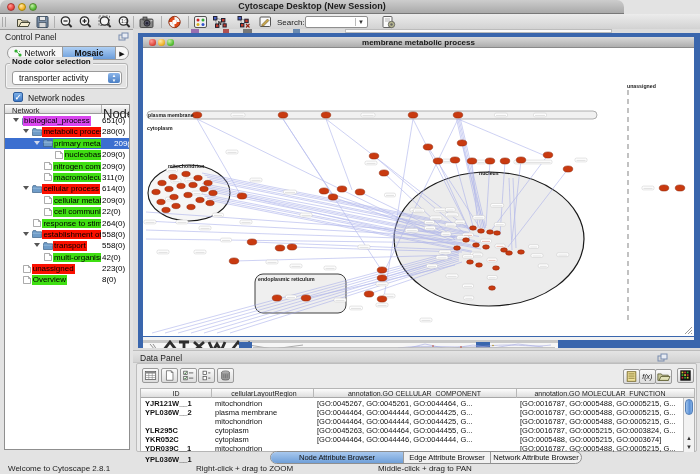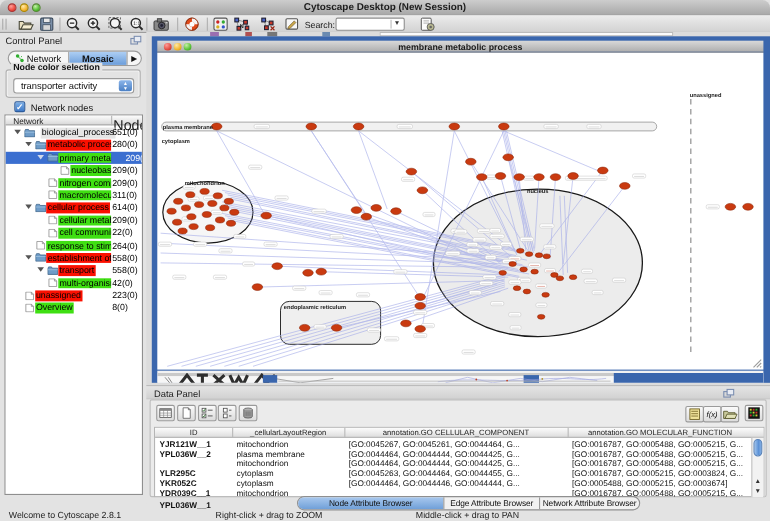--- a/index.html
+++ b/index.html
@@ -1,21 +1,21 @@
 <!DOCTYPE html>
 <html><head>
 <meta charset="utf-8">
 <style>
   * { margin:0; padding:0; box-sizing:border-box; }
   html,body { width:700px; height:474px; overflow:hidden; }
   body { font-family:"Liberation Sans", sans-serif; background:#e3e3e3; position:relative; }
   #app { position:absolute; left:0; top:0; width:700px; height:474px; background:#e3e3e3; }
 
   
-  .mac-titlebar { position:absolute; left:0; top:0; width:700px; height:14px;
+  .mac-titlebar { position:absolute; left:0; top:0; width:624px; height:14px;
      background:linear-gradient(#cdcdcd,#a9a9a9); border-bottom:1px solid #787878;
      border-radius:7px 7px 0 0; }
   .mac-title { position:absolute; left:0; right:0; top:1px; text-align:center;
      font-size:9px; font-weight:bold; color:#1c1c1c; }
   .tl { position:absolute; top:3px; width:8px; height:8px; border-radius:50%; }
   .tl.red    { left:7px;  background:radial-gradient(circle at 35% 30%, #ff9d97, #ee4b40 60%, #b92f25); border:0.5px solid #a33; }
   .tl.yellow { left:18px; background:radial-gradient(circle at 35% 30%, #ffe9a8, #f5b52e 60%, #c68a1b); border:0.5px solid #a80; }
   .tl.green  { left:29px; background:radial-gradient(circle at 35% 30%, #c6f0a8, #58c136 60%, #3c8f24); border:0.5px solid #583; }
 
   
@@ -285,21 +285,21 @@
         <span class="div"></span>
         <span class="c2">Nodes</span>
       </div>
       <div class="tree-rows" id="tree-rows">
           <div class="trow">
             <span class="t-arrow" style="left: 7.7px;"></span>
             <svg class="t-icon" viewBox="0 0 10 8" style="left: 16.7px;">
               <path d="M0.5 2 L0.5 7.5 L9.5 7.5 L9.5 1.8 L4.5 1.8 L3.8 0.6 L1.2 0.6 Z" fill="#6f9cc8" stroke="#3c6286" stroke-width="0.7"></path>
               <path d="M0.5 3.2 L9.5 3.2" stroke="#9cc0de" stroke-width="0.8"></path>
             </svg>
-            <span class="t-label" style="left: 32px; background: #e5e5e5; max-width: 69.3px;">biological_process</span>
+            <span class="t-label" style="left: 18px; background: #d946ef; max-width: 69.3px;">biological_process</span>
             <span class="t-value">651(0)</span>
           </div>
           <div class="trow">
             <span class="t-arrow" style="left: 18.4px;"></span>
             <svg class="t-icon" viewBox="0 0 10 8" style="left: 27.4px;">
               <path d="M0.5 2 L0.5 7.5 L9.5 7.5 L9.5 1.8 L4.5 1.8 L3.8 0.6 L1.2 0.6 Z" fill="#6f9cc8" stroke="#3c6286" stroke-width="0.7"></path>
               <path d="M0.5 3.2 L9.5 3.2" stroke="#9cc0de" stroke-width="0.8"></path>
             </svg>
             <span class="t-label" style="left: 37.4px; background: rgb(251, 16, 0); max-width: 58.6px;">metabolic process</span>
             <span class="t-value">280(0)</span>

